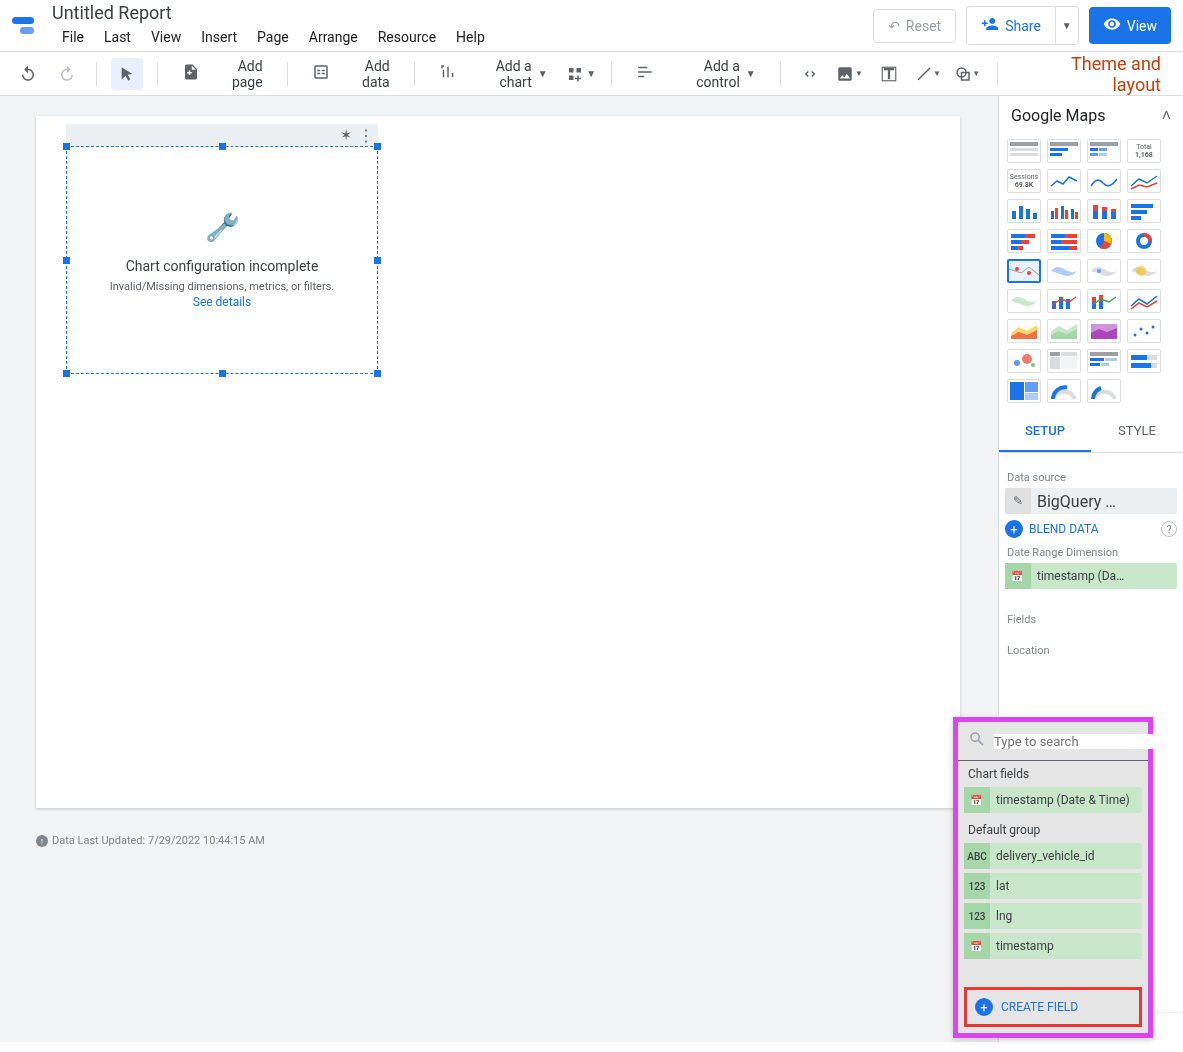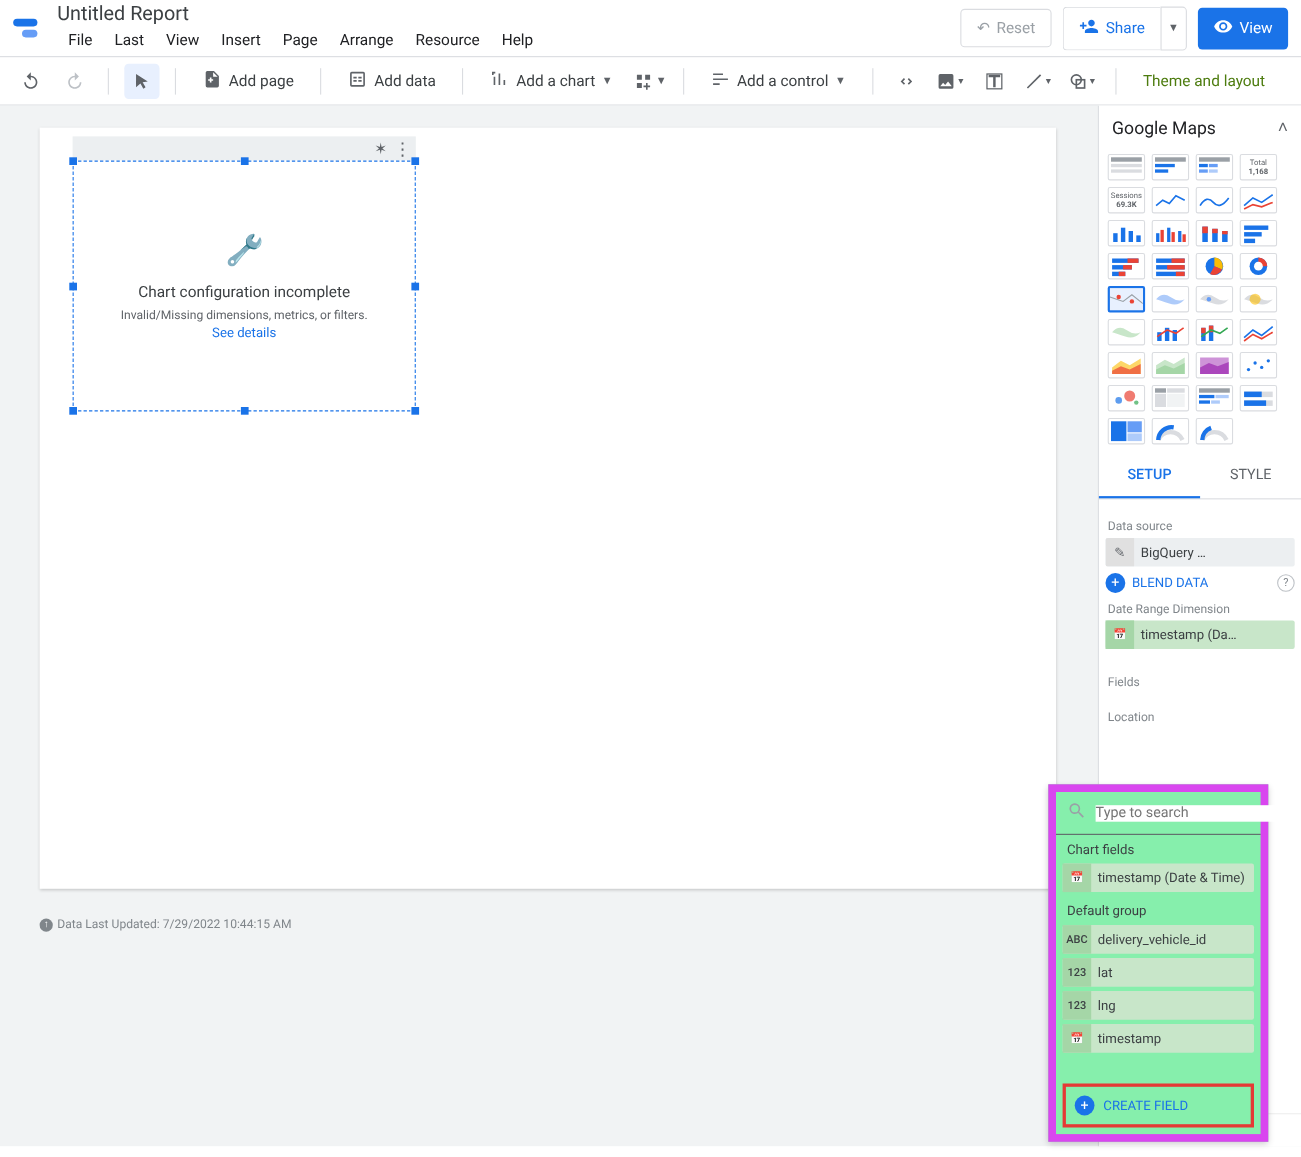--- a/index.html
+++ b/index.html
@@ -21,21 +21,21 @@
 .btn-share-drop { border-left: 1px solid #dadce0; padding: 8px 6px; border-radius: 0 4px 4px 0; color:#1a73e8; }
 .share-group { display: flex; }
 .btn-view { background: #1a73e8; color: #fff; border: none; }
 
 
 .toolbar { height: 44px; display: flex; align-items: center; padding: 0 12px; gap: 8px; border-bottom: 1px solid #dadce0; text-align: right; }
 .tb-icon-btn { width: 32px; height: 32px; display: flex; align-items: center; justify-content: center; border-radius: 4px; color: #5f6368; cursor: pointer; }
 .tb-icon-btn.active { background: #e8f0fe; color:#1a73e8; }
 .tb-sep { width: 1px; height: 24px; background: #dadce0; margin: 0 6px; }
 .tb-btn { display: flex; align-items: center; gap: 6px; padding: 6px 10px; font-size: 14px; color: #3c4043; cursor: pointer; border-radius: 4px; }
-.tb-text-only { font-size: 14px; color: #4d7c0f; padding: 6px 10px; cursor: pointer; }
+.tb-text-only { font-size: 18px; color: #c2410c; padding: 6px 10px; cursor: pointer; }
 .chev { font-size: 10px; color: #5f6368; }
 
 
 .workspace { display: flex; height: calc(1052px - 62px - 44px); background: #f1f3f4; }
 .canvas-col { flex: 1; padding: 20px 20px 0 36px; position: relative; overflow: hidden; }
 .page { width: 924px; height: 692px; background: #fff; box-shadow: 0 1px 3px rgba(0,0,0,0.2); position: relative; }
 .chart-obj { position: absolute; left: 30px; top: 8px; width: 312px; height: 250px; }
 .chart-header { height: 22px; background: #eceff1; display: flex; justify-content: flex-end; align-items: center; padding: 0 4px; gap: 6px; color:#5f6368; }
 .chart-body { border: 1px dashed #1a73e8; height: 228px; background: #fff; display: flex; flex-direction: column; align-items: center; justify-content: center; position: relative; }
 .handle { position: absolute; width: 7px; height: 7px; background: #1a73e8; }
@@ -57,30 +57,30 @@
 .chart-grid { padding: 4px 8px 8px 8px; display: grid; grid-template-columns: repeat(4, 34px); gap: 6px; }
 .ct { width: 34px; height: 24px; border: 1px solid #dadce0; border-radius: 2px; background: #fff; display:flex; align-items:center; justify-content:center; overflow:hidden; cursor:pointer; position:relative;}
 .ct.selected { border: 2px solid #1a73e8; }
 .tab-row { display: flex; border-bottom: 1px solid #dadce0; }
 .tab { flex: 1; text-align: center; padding: 12px 0; font-size: 13px; color: #5f6368; cursor: pointer; }
 .tab.active { color: #1a73e8; border-bottom: 2px solid #1a73e8; font-weight: 500; }
 .setup-body { padding: 10px 6px; font-size: 12px; overflow: auto; flex: 1; }
 .sec-label { font-size: 11px; color: #80868b; margin: 8px 0 4px 2px; }
 .ds-chip { display: flex; align-items: center; background: #eceff1; border-radius: 2px; height: 26px; overflow: hidden; }
 .ds-chip .ic { width: 26px; height: 26px; display:flex; align-items:center; justify-content:center; background:#e0e0e0; color:#5f6368;}
-.ds-chip .txt { padding: 0 6px; font-size: 12px; color:#3c4043; white-space:nowrap; overflow:hidden; text-overflow:ellipsis; flex:1;}
+.ds-chip .txt { padding: 0 6px; font-size: 16px; color:#3c4043; white-space:nowrap; overflow:hidden; text-overflow:ellipsis; flex:1;}
 .blend-row { display:flex; align-items:center; gap:6px; margin-top:6px; color:#1a73e8; font-size:12px; cursor:pointer;}
 .plus-circ { width:18px;height:18px;border-radius:50%;background:#1a73e8;color:#fff;display:flex;align-items:center;justify-content:center;font-size:13px;}
 .help-circ { margin-left:auto; width:16px;height:16px;border:1px solid #bdc1c6;border-radius:50%;color:#80868b;font-size:10px;display:flex;align-items:center;justify-content:center;}
 .field-chip { display:flex; align-items:center; background:#c8e6c9; border-radius:2px; height:26px; margin-top:4px;}
 .field-chip .ficon{width:26px;height:26px;display:flex;align-items:center;justify-content:center;background:#a5d6a7;font-size:10px;color:#3c4043;}
 .field-chip .ftxt{padding:0 6px;font-size:12px;color:#3c4043;white-space:nowrap;overflow:hidden;text-overflow:ellipsis;flex:1;}
 
 
-.field-picker { position: absolute; right: 30px; bottom: 14px; width: 200px; background: #86efac; border: 7px solid #d946ef; box-shadow: 0 2px 6px rgba(0,0,0,0.2); z-index: 20; }
+.field-picker { position: absolute; right: 30px; bottom: 14px; width: 200px; background: #e5e5e5; border: 5px solid #d946ef; box-shadow: 0 2px 6px rgba(0,0,0,0.2); z-index: 20; }
 .fp-search { display:flex; align-items:center; padding:8px 10px; gap:8px; border-bottom:1px solid #5f6368;}
 .fp-search input { border:none; outline:none; font-size:13px; flex:1; color:#3c4043;}
 .fp-sec { padding: 6px 10px 2px; font-size:12px; color:#3c4043;}
 .fp-chip { display:flex; align-items:center; background:#c8e6c9; height:26px; margin:4px 6px; border-radius:2px;}
 .fp-chip .ficon{width:26px;height:26px;display:flex;align-items:center;justify-content:center;background:#a5d6a7;font-size:10px;color:#3c4043;font-weight:500;}
 .fp-chip .ftxt{padding:0 6px;font-size:12px;color:#3c4043;}
 .fp-footer { border: 3px solid #e53935; margin: 28px 6px 6px 6px; padding: 8px; display:flex; align-items:center; gap:8px; color:#1a73e8; font-size:12px; cursor:pointer;}
 
 .default-range-label { font-size:11px; color:#80868b; padding:8px 6px; border-top:1px solid #eee;}
 </style>

